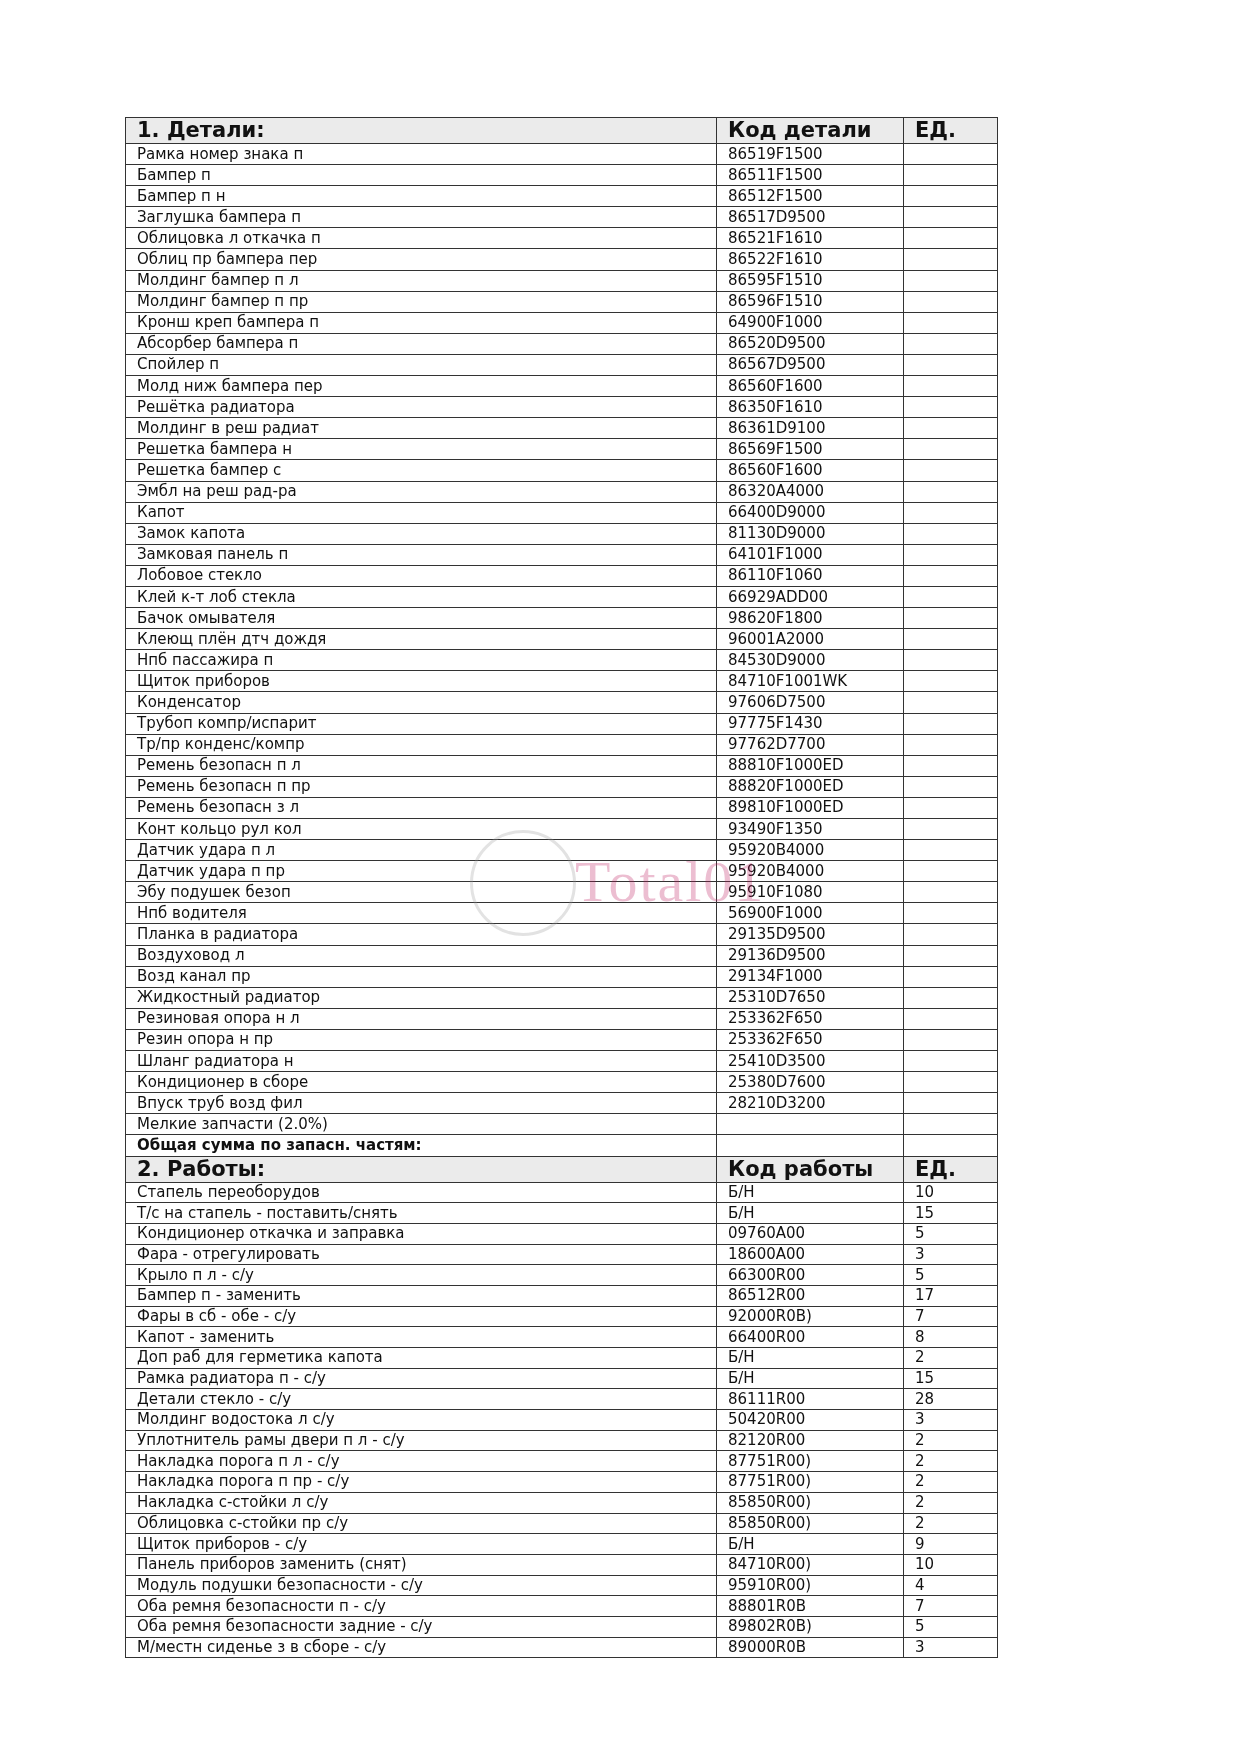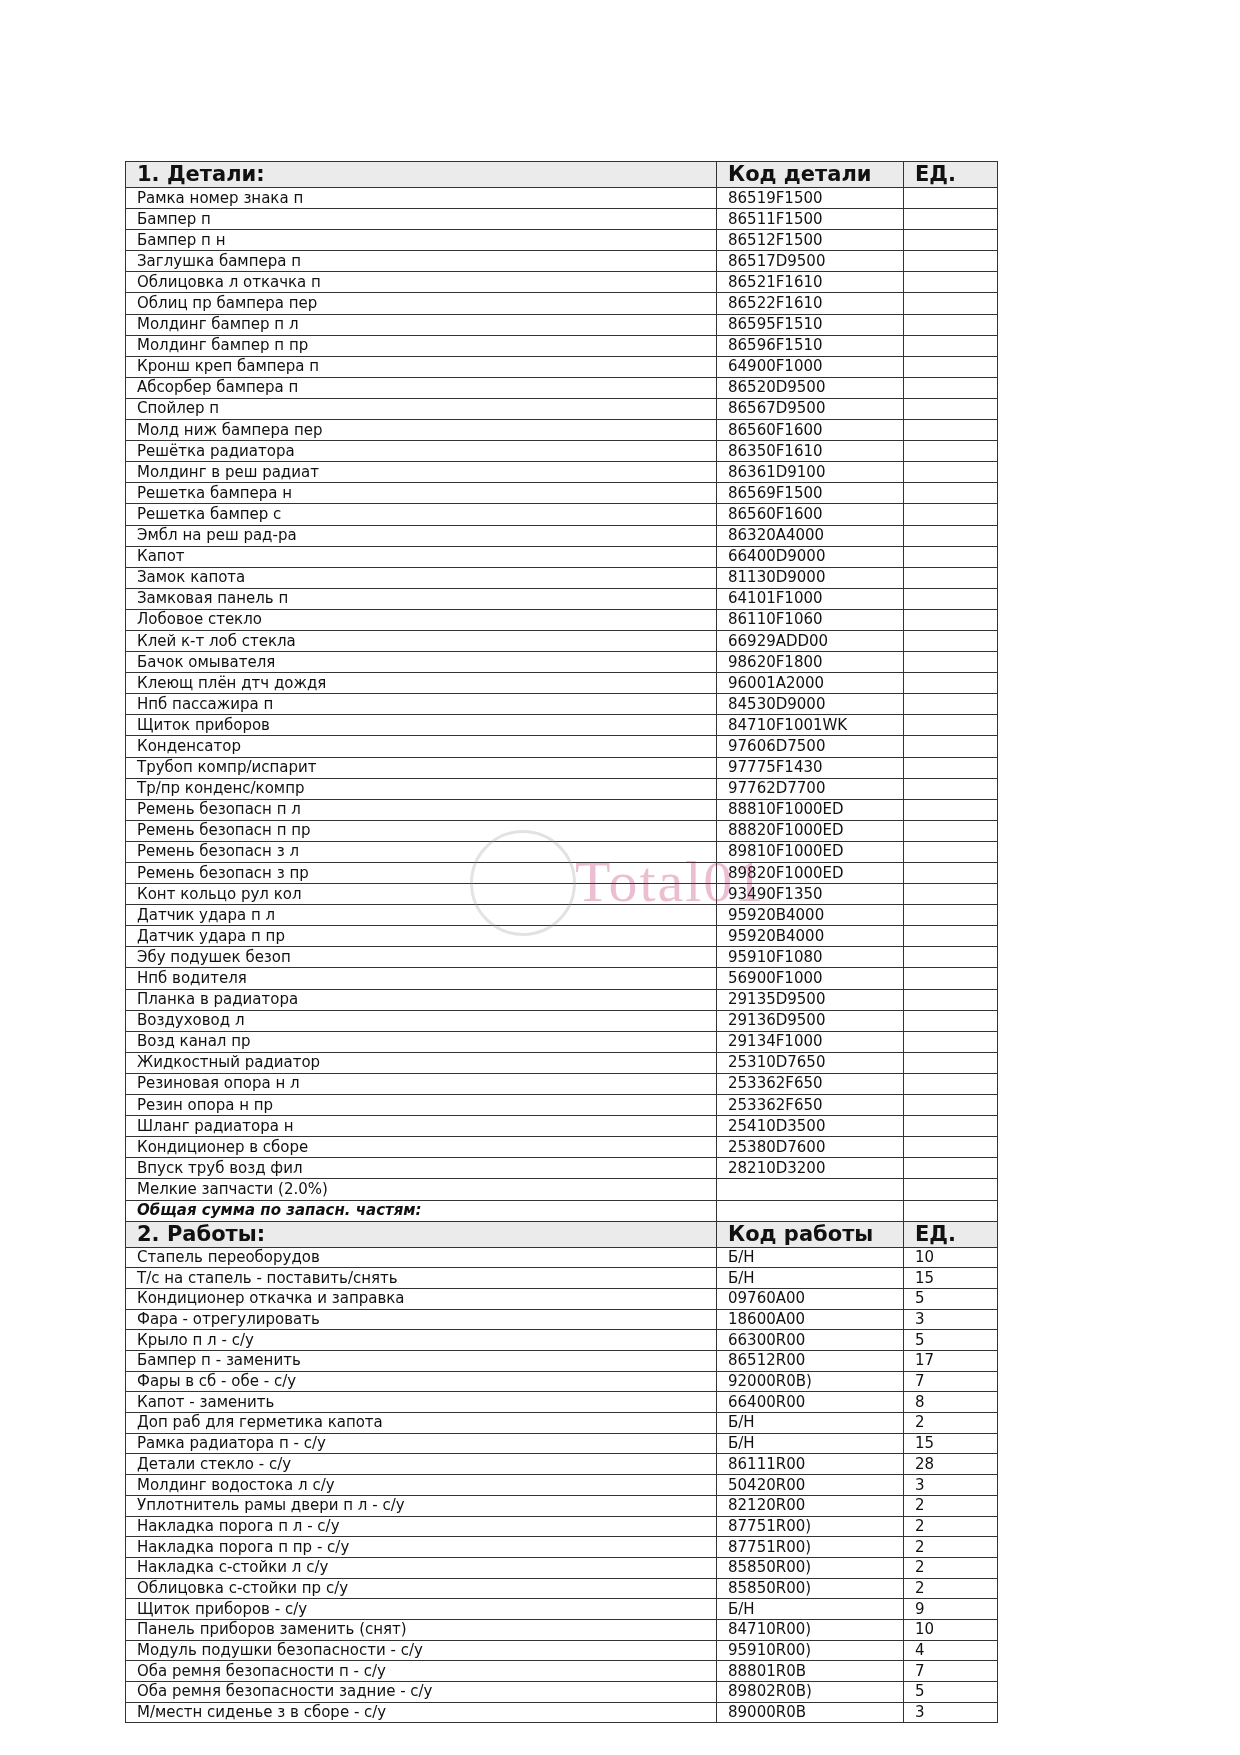--- a/index.html
+++ b/index.html
@@ -1,25 +1,25 @@
 <!DOCTYPE html>
 <html><head>
 <meta charset="utf-8">
 <style>
   html, body { margin: 0; padding: 0; background: #ffffff; }
   body { width: 1240px; height: 1755px; position: relative; overflow: hidden;
          font-family: "DejaVu Sans", sans-serif; color: #111; }
-  .page { position: absolute; left: 125px; top: 117px; width: 872px; margin-top: 44px; }
+  .page { position: absolute; left: 125px; top: 117px; width: 872px; }
   table { border-collapse: collapse; width: 872px; table-layout: fixed; }
   col.c1 { width: 591px; } col.c2 { width: 187px; } col.c3 { width: 94px; }
   td { border: 1.5px solid #333; padding: 0 0 0 11px; font-size: 15px; line-height: 1; white-space: nowrap; overflow: hidden; }
   tr.sec1 td { height: 20.1px; }
   tr.sec2 td { height: 19.7px; }
   tr.hdr td { background: #ebebeb; font-weight: bold; font-size: 21px; height: 25px; }
-  tr.total td.lbl { font-weight: bold; font-style: italic; }
+  tr.total td.lbl { font-weight: bold; }
   .watermark { position: absolute; left: 470px; top: 830px; width: 320px; height: 110px; opacity: 0.28; pointer-events: none; }
   .watermark .circle { position: absolute; left: 0; top: 0; width: 100px; height: 100px; border-radius: 50%; border: 3px solid #999; }
   .watermark .txt { position: absolute; left: 105px; top: 18px; font-family: "Liberation Serif", serif; font-size: 58px; color: #be185d; letter-spacing: 2px; }
 </style>
 </head>
 <body>
 
 <div class="page">
   <table>
     <colgroup>
@@ -187,25 +187,20 @@
           <td>Ремень безопасн п пр</td>
           <td>88820F1000ED</td>
           <td></td>
         </tr>
         <tr class="sec1">
           <td>Ремень безопасн з л</td>
           <td>89810F1000ED</td>
           <td></td>
         </tr>
         <tr class="sec1">
-          <td>Ремень безопасн з пр</td>
-          <td>89820F1000ED</td>
-          <td></td>
-        </tr>
-        <tr class="sec1">
           <td>Конт кольцо рул кол</td>
           <td>93490F1350</td>
           <td></td>
         </tr>
         <tr class="sec1">
           <td>Датчик удара п л</td>
           <td>95920B4000</td>
           <td></td>
         </tr>
         <tr class="sec1">

